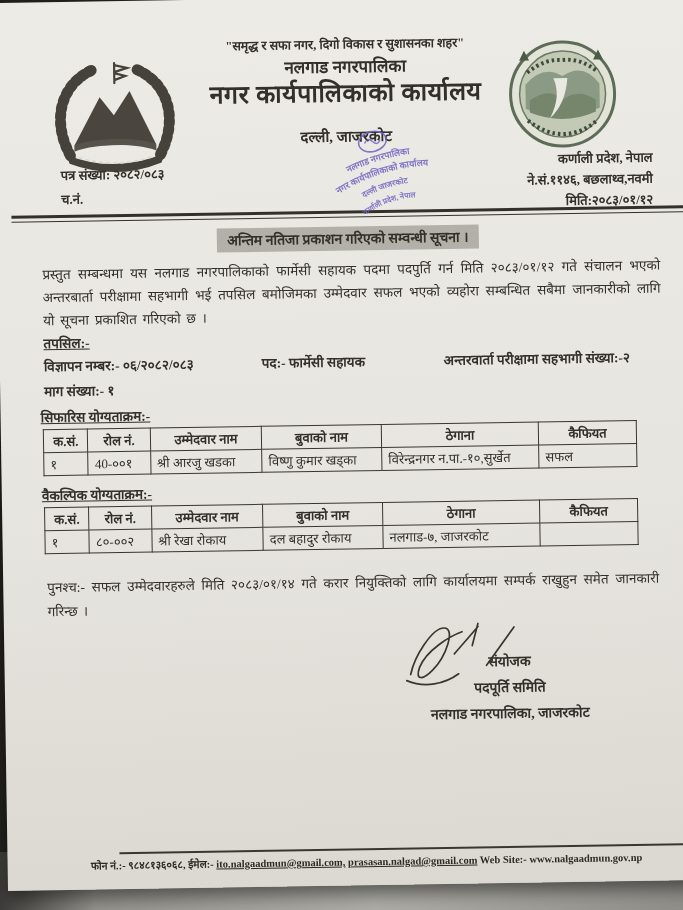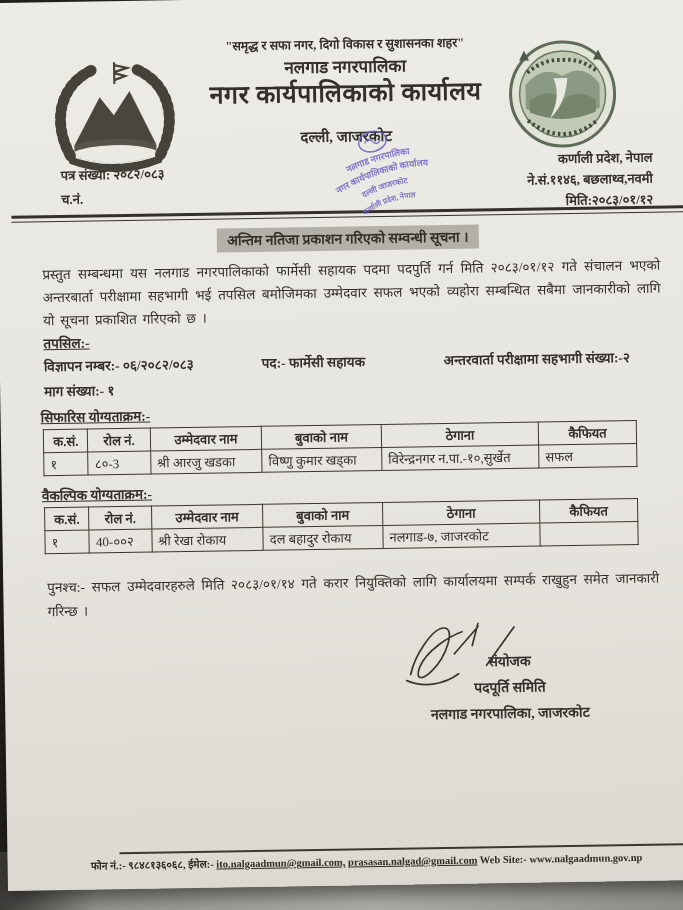--- a/index.html
+++ b/index.html
@@ -139,21 +139,21 @@
           <tr>
         <th class="c0">क.सं.</th>
         <th class="c1">रोल नं.</th>
         <th class="c2">उम्मेदवार नाम</th>
         <th class="c3">बुवाको नाम</th>
         <th class="c4">ठेगाना</th>
         <th class="c5">कैफियत</th>
       </tr>
       <tr>
         <td>१</td>
-        <td>८०-3</td>
+        <td>40-००१</td>
         <td>श्री आरजु खडका</td>
         <td>विष्णु कुमार खड्का</td>
         <td>विरेन्द्रनगर न.पा.-१०,सुर्खेत</td>
         <td>सफल</td>
       </tr>
     </tbody>
       </table>
 
     <div class="qual-heading" style="margin-top:10px">वैकल्पिक योग्यताक्रम:-</div>
 
@@ -162,21 +162,21 @@
           <tr>
         <th class="c0">क.सं.</th>
         <th class="c1">रोल नं.</th>
         <th class="c2">उम्मेदवार नाम</th>
         <th class="c3">बुवाको नाम</th>
         <th class="c4">ठेगाना</th>
         <th class="c5">कैफियत</th>
       </tr>
       <tr>
         <td>१</td>
-        <td>40-००२</td>
+        <td>८०-००२</td>
         <td>श्री रेखा रोकाय</td>
         <td>दल बहादुर रोकाय</td>
         <td>नलगाड-७, जाजरकोट</td>
         <td></td>
       </tr>
     </tbody>
       </table>
 
     <p class="postscript">पुनश्च:- सफल उम्मेदवारहरुले मिति २०८३/०१/१४ गते करार नियुक्तिको लागि कार्यालयमा सम्पर्क राखुहुन समेत जानकारी गरिन्छ ।</p>
 

